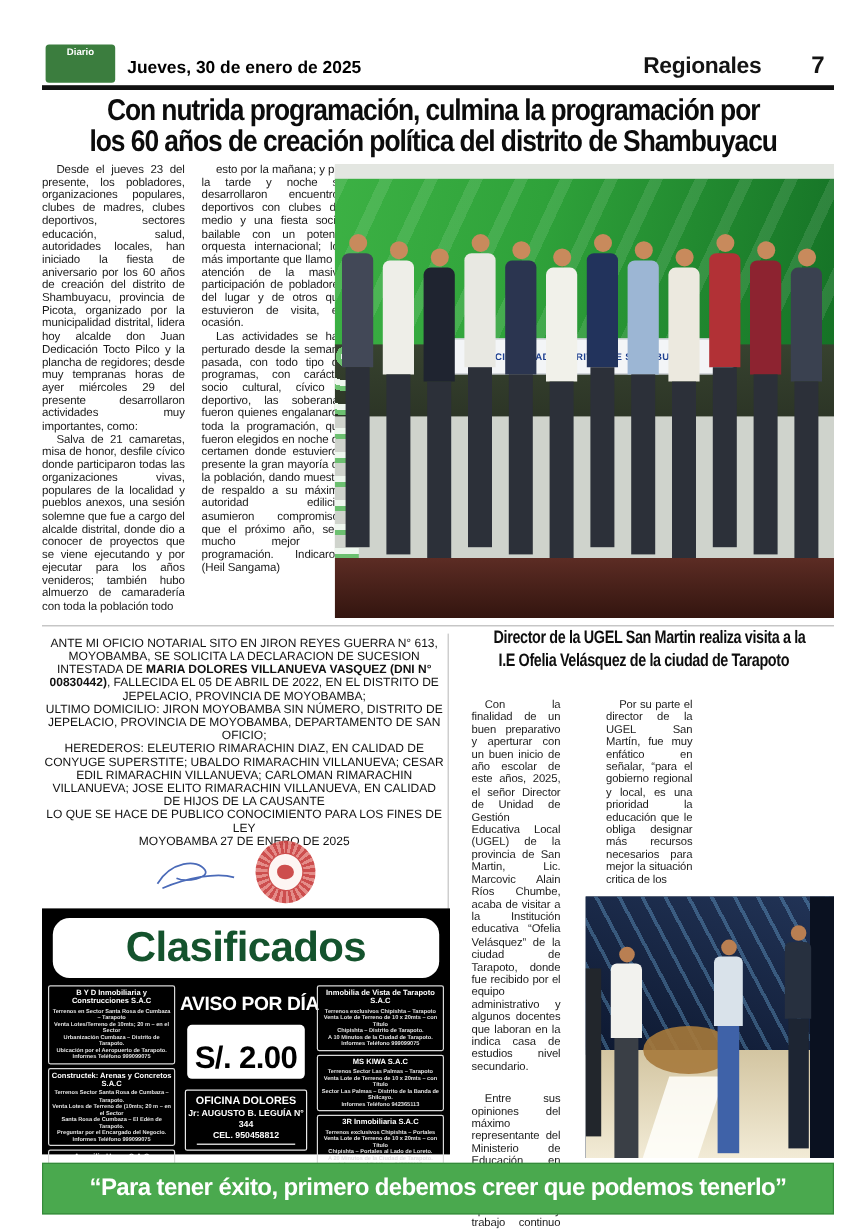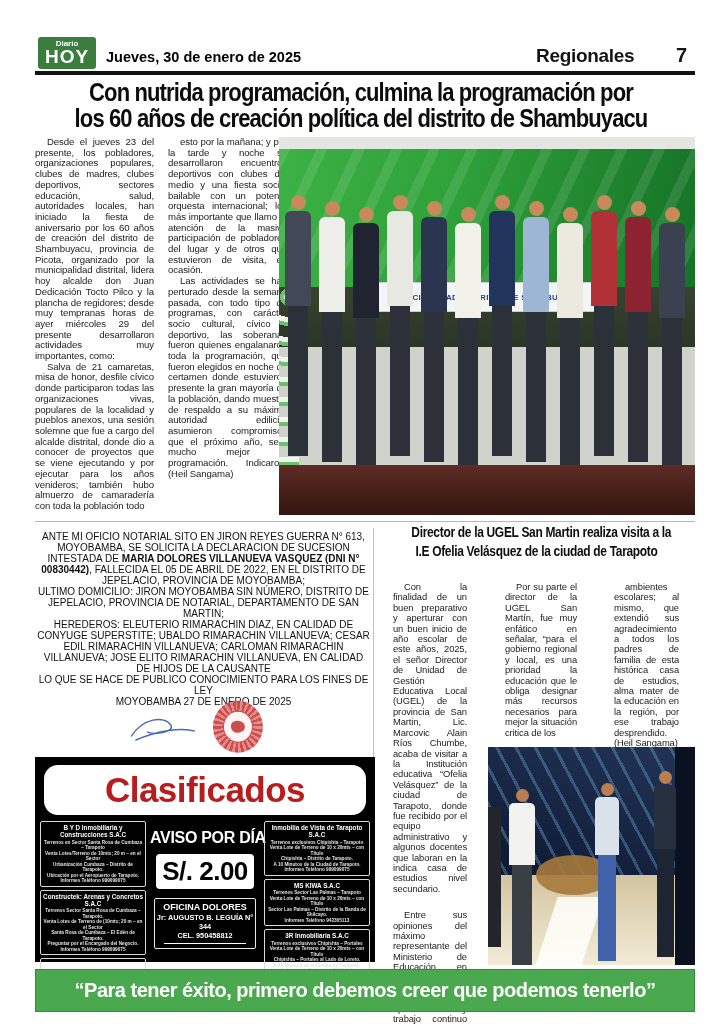--- a/index.html
+++ b/index.html
@@ -11,21 +11,21 @@
   }
   *{box-sizing:border-box;}
   html,body{margin:0;padding:0;background:#ffffff;}
   .page{position:relative;width:723px;height:1024px;background:#fff;overflow:hidden;
         font-family:"Liberation Sans", sans-serif;color:var(--ink);}
 
   
   .logo{position:absolute;left:38px;top:37px;width:58px;height:32px;background:var(--logo_green);
         border-radius:3px;text-align:center;color:#fff;}
   .logo .diario{display:block;font-size:8px;font-weight:bold;line-height:9px;margin-top:2px;}
-  .logo .hoy{display:block;font-size:19px;font-weight:bold;line-height:18px;letter-spacing:1px;}
+  .logo .hoy{display:block;font-size:19px;font-weight:bold;line-height:18px;letter-spacing:1px;margin-top:44px;}
   .hdr-date{position:absolute;left:106px;top:49px;font-size:14.5px;color:#000000;font-weight:bold;}
   .hdr-section{position:absolute;left:536px;top:45px;font-size:19px;font-weight:bold;letter-spacing:-0.3px;}
   .hdr-page{position:absolute;left:676px;top:44px;font-size:20px;font-weight:bold;}
   .hdr-rule{position:absolute;left:35px;top:71px;width:660px;height:4px;background:#121212;}
 
   
   .headline{position:absolute;left:31px;top:79px;width:660px;text-align:center;
             font-weight:bold;font-size:25px;line-height:26px;letter-spacing:-1px;color:#0c0c0c;
             transform:scaleX(0.88);transform-origin:center;}
   .headline div{white-space:nowrap;}
@@ -105,29 +105,29 @@
   .p2-person .head{width:13px;height:13px;border-radius:50%;background:#b97f52;margin:0 auto;}
   .p2-person .torso{margin:1px auto 0;border-radius:5px 5px 0 0;}
   .p2-person .legs{margin:0 auto;}
   .p2-edgeL{position:absolute;left:0;top:60px;width:13px;height:140px;background:#22262c;}
   .p2-edgeR{position:absolute;right:0;top:0;width:20px;height:218px;background:#0a1120;}
 
   
   .clasificados{position:absolute;left:35px;top:757px;width:340px;height:205px;background:#000;}
   .clas-titlebox{position:absolute;left:9px;top:8px;width:322px;height:50px;background:#fff;
       border-radius:14px;display:flex;align-items:center;justify-content:center;}
-  .clas-title{font-size:35px;font-weight:bold;letter-spacing:-0.5px;color:#b91c1c;}
+  .clas-title{font-size:35px;font-weight:bold;letter-spacing:-0.5px;color:#14532d;}
   .clas-col{position:absolute;top:64px;width:106px;}
   .clas-left{left:5px;} .clas-right{left:229px;}
   .ad{border:1px solid #d8d8d8;border-radius:2px;margin-bottom:3px;padding:2px 2px;text-align:center;color:#fff;min-height:40px;}
   .ad-title{font-size:6.3px;font-weight:bold;line-height:7px;margin-bottom:1.5px;}
   .ad-line{font-size:4.7px;line-height:5.5px;color:#e2e2e2;font-weight:bold;}
   .clas-center{position:absolute;left:115px;top:64px;width:110px;text-align:center;color:#fff;}
   .aviso{font-size:16px;font-weight:bold;letter-spacing:-0.3px;margin-top:8px;white-space:nowrap;text-align:center;}
-  .price-box{background:#fff;color:#000;border-radius:4px;margin:7px 6px 0;padding:2px 0 2px;
+  .price-box{background:#fff;color:#000;border-radius:4px;margin:7px 6px 0;padding:12px 0 2px;
       font-size:26px;font-weight:bold;letter-spacing:-0.5px;}
   .office{margin:9px 4px 0;border:1px solid #e8e8e8;border-radius:2px;padding:3px 1px 4px;}
   .of-title{font-size:9px;font-weight:bold;line-height:11px;}
   .of-addr{font-size:7.3px;font-weight:bold;line-height:9px;}
   .of-phone{font-size:7.3px;font-weight:bold;line-height:9px;}
   .of-underline{width:84%;height:1px;background:#fff;margin:3px auto 0;}
 
   
   .footer{position:absolute;left:35px;top:969px;width:660px;height:43px;background:var(--footer_green);
       border:1px solid #358a3b;display:flex;align-items:center;justify-content:center;
@@ -230,21 +230,21 @@
         </div>
       </div>
     <div class="p1-floor"></div>
   </div>
 
   <div class="hdiv"></div>
   <div class="vdiv"></div>
 
   <div class="legal">
     <p><span>ANTE MI OFICIO NOTARIAL SITO EN JIRON REYES GUERRA N° 613, MOYOBAMBA, SE SOLICITA LA DECLARACION DE SUCESION INTESTADA DE </span><span class="b">MARIA DOLORES VILLANUEVA VASQUEZ (DNI N° 00830442)</span><span>, FALLECIDA EL 05 DE ABRIL DE 2022, EN EL DISTRITO DE JEPELACIO, PROVINCIA DE MOYOBAMBA;</span></p>
-    <p>ULTIMO DOMICILIO: JIRON MOYOBAMBA SIN NÚMERO, DISTRITO DE JEPELACIO, PROVINCIA DE NOTARIAL, DEPARTAMENTO DE SAN MARTIN;</p>
+    <p>ULTIMO DOMICILIO: JIRON MOYOBAMBA SIN NÚMERO, DISTRITO DE JEPELACIO, PROVINCIA DE MOYOBAMBA, DEPARTAMENTO DE SAN OFICIO;</p>
     <p>HEREDEROS: ELEUTERIO RIMARACHIN DIAZ, EN CALIDAD DE CONYUGE SUPERSTITE; UBALDO RIMARACHIN VILLANUEVA; CESAR EDIL RIMARACHIN VILLANUEVA; CARLOMAN RIMARACHIN VILLANUEVA;  JOSE ELITO RIMARACHIN VILLANUEVA,  EN CALIDAD DE HIJOS DE LA CAUSANTE</p>
     <p>LO QUE SE HACE DE PUBLICO CONOCIMIENTO PARA LOS FINES DE LEY</p>
     <p>MOYOBAMBA 27 DE ENERO DE 2025</p>
   </div>
 
   <div class="stamp">
     <div class="sig">
       <svg width="84" height="44" viewBox="0 0 84 44">
         <path d="M6 26 C 18 8, 40 6, 46 16 C 50 23, 30 26, 22 22 M10 30 C 30 22, 56 18, 70 23" fill="none" stroke="#4a6ab8" stroke-width="1.4"></path>
       </svg>
@@ -264,23 +264,20 @@
   <div class="ugel-title">
     <div>Director de la UGEL San Martin realiza visita a la</div>
     <div>I.E Ofelia Velásquez de la ciudad de Tarapoto</div>
   </div>
   <div class="ucol" id="ucol1">
     <p>Con la finalidad de un buen preparativo y aperturar con un buen inicio de año escolar de este años, 2025,  el señor Director de Unidad de Gestión Educativa Local (UGEL) de la provincia de San Martin, Lic. Marcovic Alain Ríos Chumbe, acaba de visitar a la Institución educativa “Ofelia Velásquez” de la ciudad de Tarapoto, donde fue recibido por el equipo administrativo y algunos docentes que laboran en la indica casa de estudios nivel secundario.</p>
     <p>Entre sus opiniones del máximo representante del Ministerio de Educación en esta parte de la región, (UGEL_ SM) resalto del aporte solidario y trabajo continuo de los padres de familia (APAFA) que con sus propios recursos económico recaudado, vienen haciendo arreglos en la fachada interior y cubriendo algunas necesidades muy urgentes e importantes, que facilitara el buen inicio de las actividades educativas en el mes de marzo de este año, por el bien de los jóvenes estudiantes.</p>
   </div>
   <div class="ucol" id="ucol2">
     <p>Por su parte el director de la UGEL San Martín, fue muy enfático en señalar, “para el gobierno regional y local, es una prioridad la educación que le obliga designar más recursos necesarios para mejor la situación critica de los</p>
-  </div>
-  <div class="ucol" id="ucol3">
-    <p>ambientes escolares; al mismo, que extendió sus agradecimiento a todos los padres de familia de esta histórica casa de estudios, alma mater de la educación en la región, por ese trabajo desprendido. (Heil Sangama)</p>
   </div>
 
   <div class="photo2">
     <div class="p2-rays"></div>
     <div class="p2-ground"></div>
     <div class="p2-streak"></div>
     <div class="p2-mound"></div>
     <div class="p2-edgeL"></div>
     <div class="p2-edgeR"></div>
     <div class="p2-person" style="left:20px;top:42px;width:28px;">

